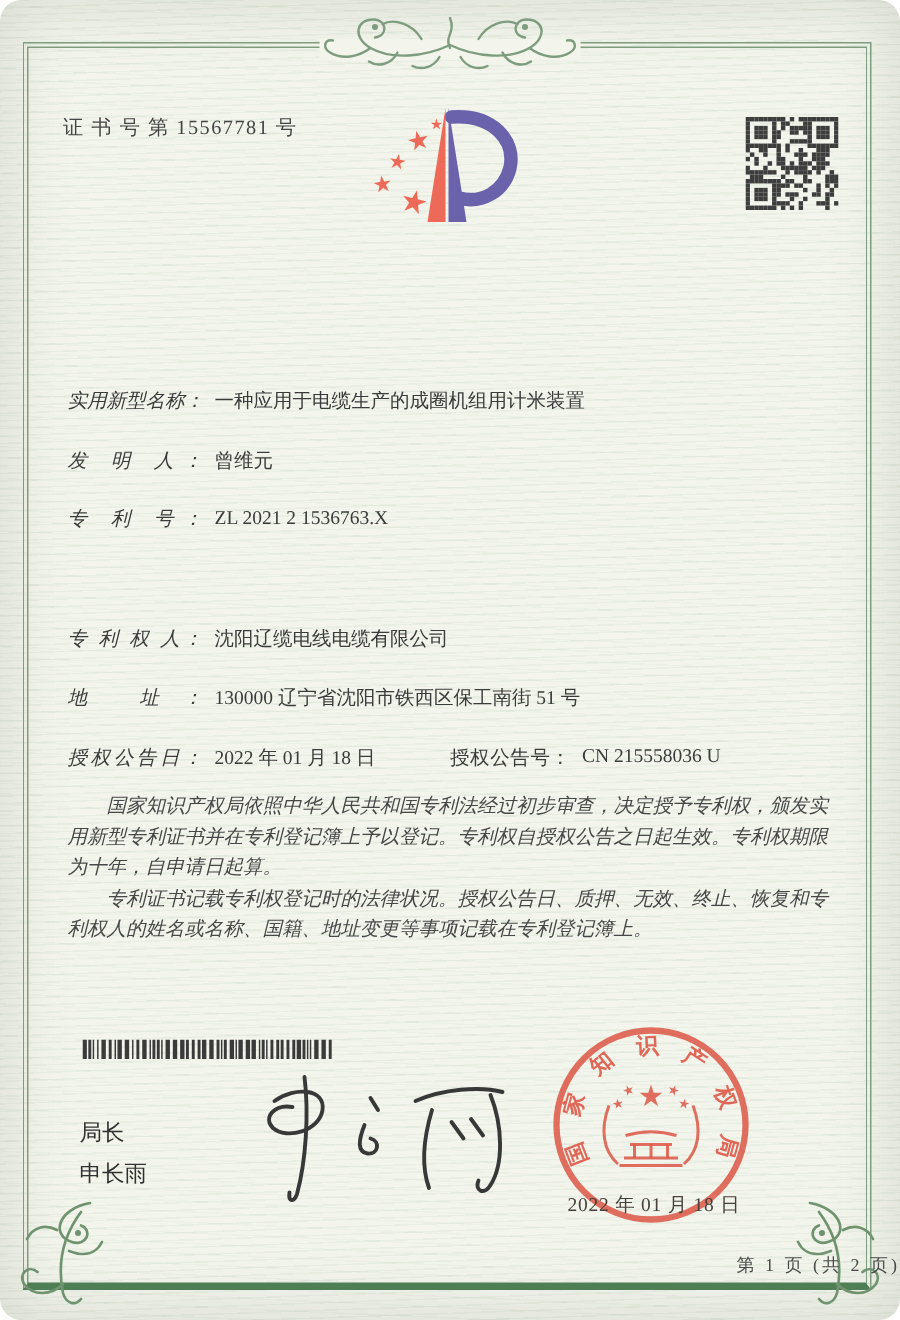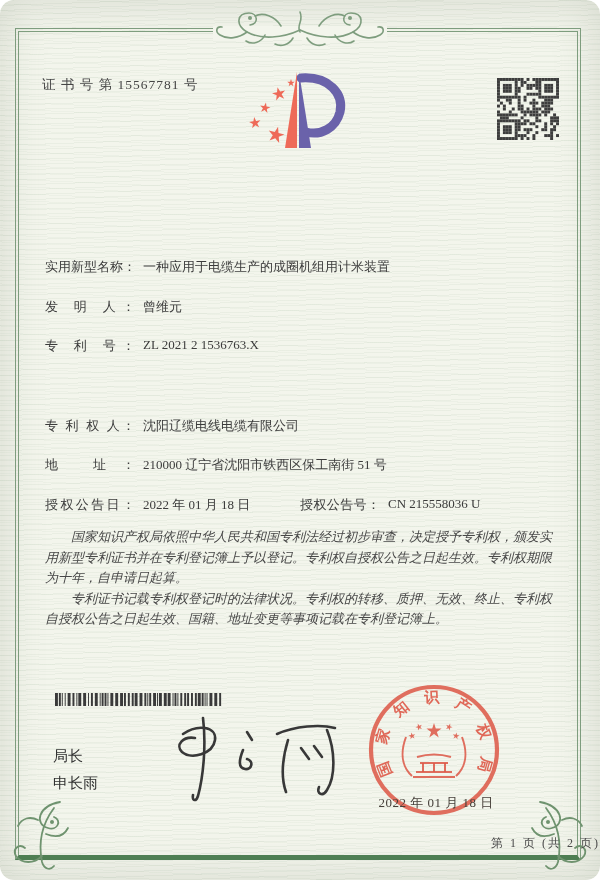--- a/index.html
+++ b/index.html
@@ -12,21 +12,21 @@
     box-shadow: inset 0 0 46px rgba(105,115,95,.22); border-radius: 14px;}
   .frame{position:absolute;left:15px;top:28px;width:558px;height:823px;
     border:4px double #7e9d7e;border-bottom:5px solid #4e7e53;pointer-events:none;}
   .ornament{position:absolute;}
   .cert-no{position:absolute;left:42px;top:76px;font-size:13.5px;letter-spacing:1px;color:#454545;}
   .logo{position:absolute;left:245px;top:66px;width:105px;height:92px;}
   .qr{position:absolute;left:497px;top:78px;width:62px;height:62px;}
   .title{position:absolute;left:0;right:0;top:176px;margin:0;text-align:center;
     font-size:32px;font-weight:600;letter-spacing:6px;color:#333;}
   .row{position:absolute;left:45px;width:520px;font-size:13px;white-space:nowrap;color:#3b3b3b;}
-  .lbl{display:inline-block;width:90px;text-align:justify;text-align-last:justify;vertical-align:top;}
+  .lbl{display:inline-block;width:90px;text-align:justify;text-align-last:justify;vertical-align:top;font-style:italic;}
   .lbl2{display:inline-block;width:80px;text-align:justify;text-align-last:justify;vertical-align:top;}
   .val{margin-left:8px;}
   .pair2{position:absolute;left:255px;top:0;}
   .paras{position:absolute;left:45px;top:527px;width:516px;font-size:13px;
     font-style:italic;line-height:20.5px;color:#474747;}
   .paras p{margin:0;text-indent:2em;}
   .barcode{position:absolute;left:55px;top:693px;width:170px;height:13px;}
   .signer{position:absolute;left:53px;top:742px;font-family:"Liberation Sans","DejaVu Sans",sans-serif;
     font-size:15px;color:#303030;line-height:27px;}
   .sig{position:absolute;left:155px;top:712px;width:195px;height:92px;}
@@ -348,32 +348,32 @@
   <div class="row" style="top:298px">
     <span class="lbl">发 明 人：</span><span class="val">曾维元</span>
   </div>
   <div class="row" style="top:337px">
     <span class="lbl">专 利 号：</span><span class="val">ZL 2021 2 1536763.X</span>
   </div>
   <div class="row" style="top:417px">
     <span class="lbl">专 利 权 人：</span><span class="val">沈阳辽缆电线电缆有限公司</span>
   </div>
   <div class="row" style="top:456px">
-    <span class="lbl">地 址：</span><span class="val">210000 辽宁省沈阳市铁西区保工南街 51 号</span>
+    <span class="lbl">地 址：</span><span class="val">130000 辽宁省沈阳市铁西区保工南街 51 号</span>
   </div>
   <div class="row" style="top:496px">
     <span class="lbl">授权公告日：</span><span class="val">2022 年 01 月 18 日</span>
     <span class="pair2">
       <span class="lbl2">授权公告号：</span><span class="val">CN 215558036 U</span>
     </span>
   </div>
 
   <div class="paras">
     <p>国家知识产权局依照中华人民共和国专利法经过初步审查，决定授予专利权，颁发实用新型专利证书并在专利登记簿上予以登记。专利权自授权公告之日起生效。专利权期限为十年，自申请日起算。</p>
-    <p>专利证书记载专利权登记时的法律状况。专利权的转移、质押、无效、终止、专利权自授权公告之日起生效、国籍、地址变更等事项记载在专利登记簿上。</p>
+    <p>专利证书记载专利权登记时的法律状况。授权公告日、质押、无效、终止、恢复和专利权人的姓名或名称、国籍、地址变更等事项记载在专利登记簿上。</p>
   </div>
 
   <svg class="barcode" viewBox="0 0 175 13" preserveAspectRatio="none" fill="#3a3a3a">
       <rect x="0" y="0" width="3" height="13"></rect>
       <rect x="4" y="0" width="2" height="13"></rect>
       <rect x="7" y="0" width="1" height="13"></rect>
       <rect x="10" y="0" width="1" height="13"></rect>
       <rect x="13" y="0" width="3" height="13"></rect>
       <rect x="18" y="0" width="2" height="13"></rect>
       <rect x="22" y="0" width="1" height="13"></rect>

